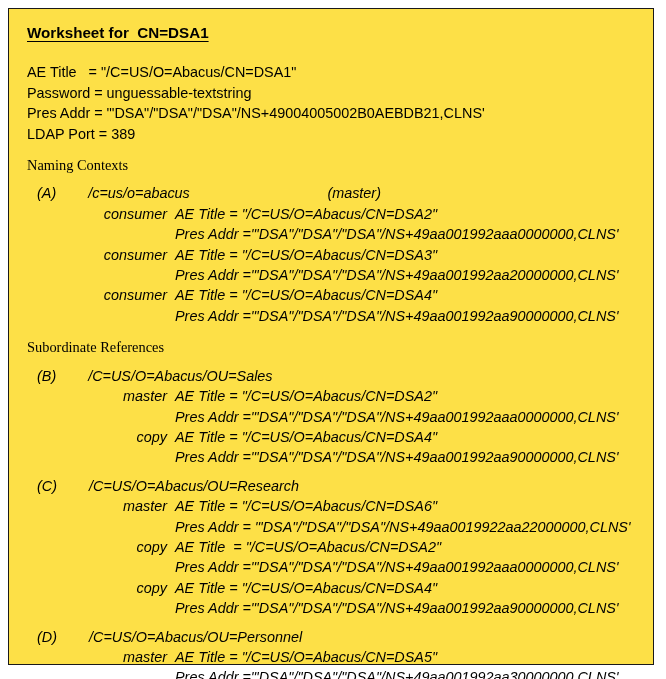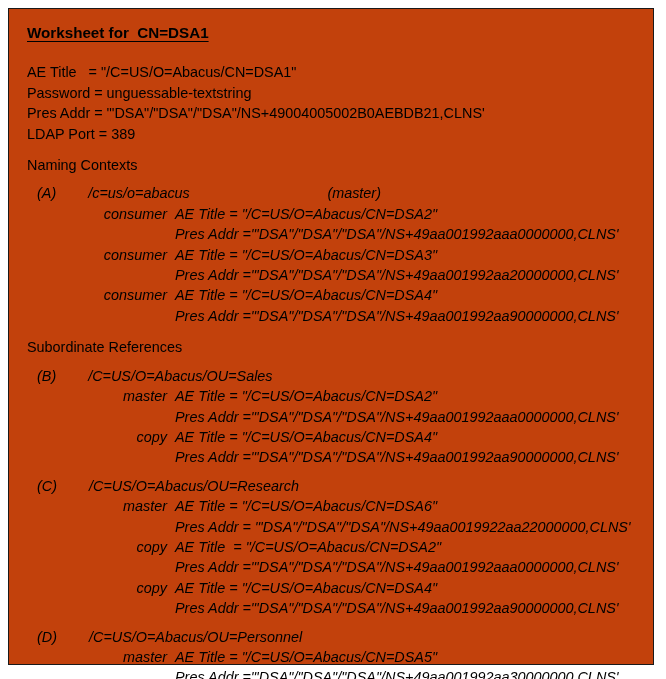--- a/index.html
+++ b/index.html
@@ -16,21 +16,21 @@
     color: #000000;
   }
   #worksheet-frame {
     position: absolute;
     left: 8px;
     top: 8px;
     width: 646px;
     height: 657px;
     border: 1.5px solid #1a1a1a;
     box-sizing: border-box;
-    background: #c2410c;
+    background: #fde047;
   }
   .doc-body {
     position: relative;
     padding: 14px 10px 0 18px;
     font-size: 14.4px;
     line-height: 20.4px;
     white-space: pre;
   }
   .title {
     font-size: 15.2px;
@@ -38,20 +38,21 @@
     text-decoration: underline;
     text-underline-offset: 3px;
     margin-bottom: 12px;
     display: inline-block;
   }
   .title-row { margin-bottom: 0px; }
   .kvline { white-space: pre; }
   .section-head {
     margin-top: 11px;
     margin-bottom: 3px;
+    font-family: Liberation Serif, serif;
   }
   .group { margin-top: 8px; font-style: italic; }
   .group-head { white-space: pre; }
   .entry { white-space: pre; }
   .spacer-sm { height: 7px; }
 
   
   .ind-label   { padding-left: 10px; }
 </style>
 </head>

